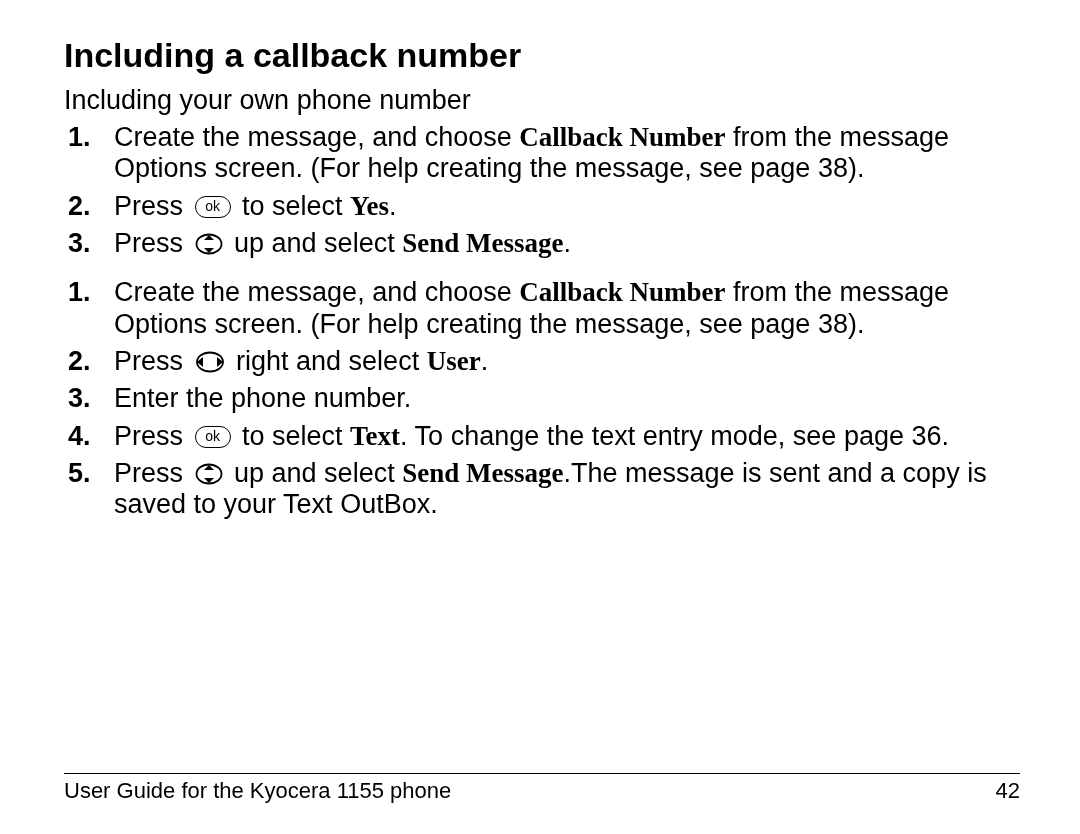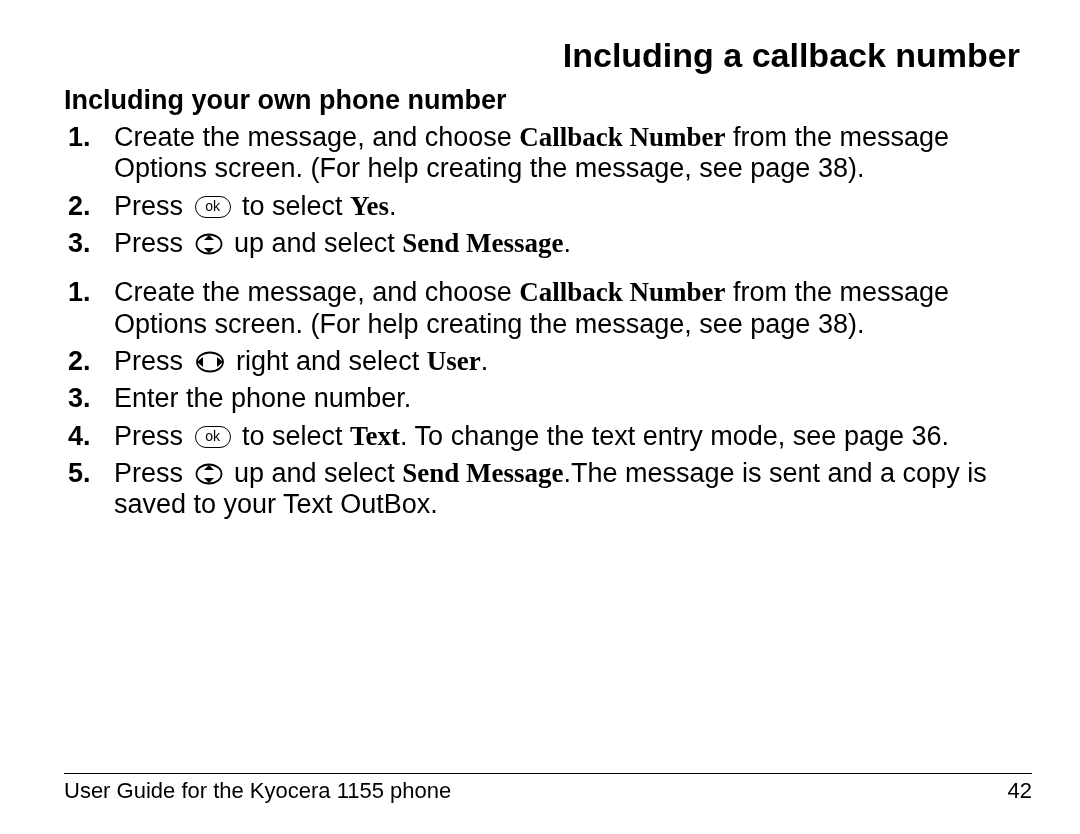--- a/index.html
+++ b/index.html
@@ -15,30 +15,29 @@
     box-sizing: border-box;
     width: 1080px;
     height: 834px;
     padding: 36px 60px 24px 64px;
     position: relative;
   }
   h1 {
     font-size: 34px;
     font-weight: bold;
     margin: 0 0 10px 0;
-    text-align: right;
   }
   p.intro {
     font-size: 27px;
     line-height: 1.15;
     margin: 0 0 18px 0;
   }
   h2 {
     font-size: 27px;
-    font-weight: bold;
+    font-weight: normal;
     margin: 0 0 6px 0;
   }
   ol {
     list-style: none;
     margin: 0 0 18px 0;
     padding: 0;
   }
   ol li {
     font-size: 27px;
     line-height: 1.16;
@@ -49,21 +48,21 @@
   ol li .num {
     position: absolute;
     left: 4px;
     top: 0;
     font-weight: bold;
   }
   .condensed { font-family: Liberation Serif, serif; font-weight: bold; font-stretch: condensed; }
   .footer {
     position: absolute;
     left: 64px;
-    right: 48px;
+    right: 60px;
     bottom: 30px;
     border-top: 1px solid #000;
     padding-top: 4px;
     font-size: 22px;
     display: flex;
     justify-content: space-between;
   }
   
   .icon {
     display: inline-block;

